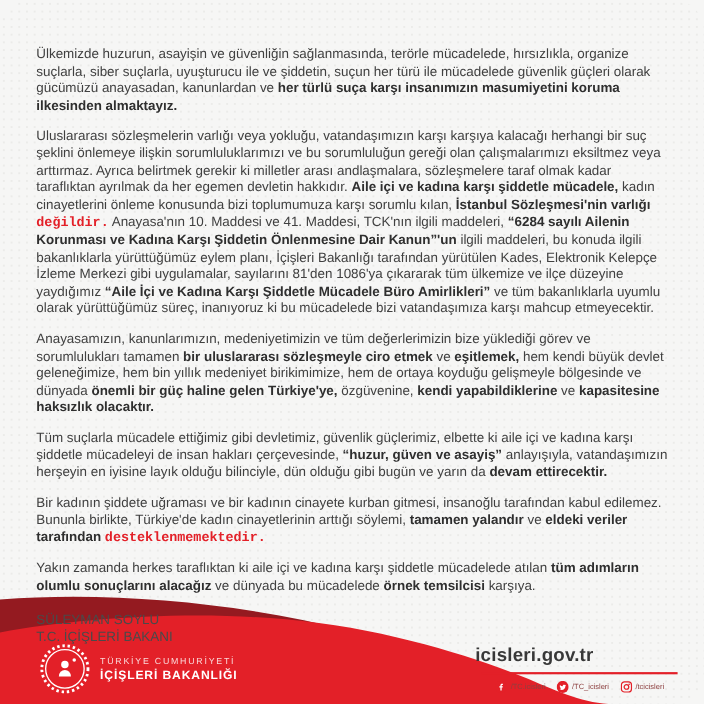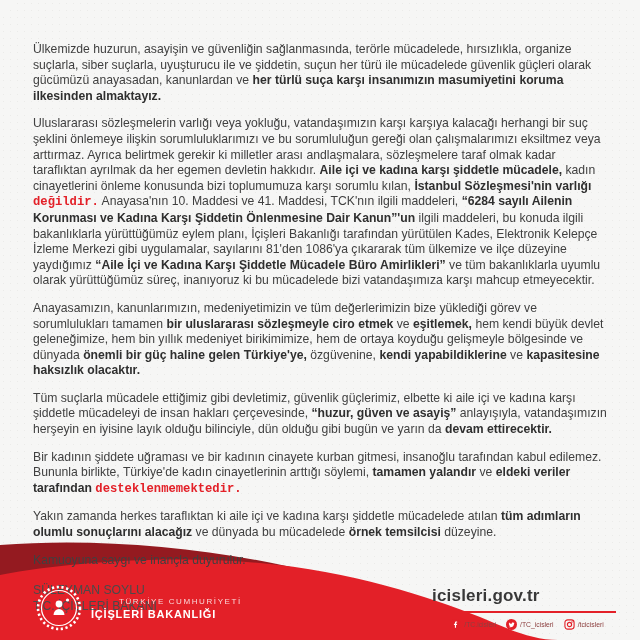--- a/index.html
+++ b/index.html
@@ -30,21 +30,21 @@
   .footer-waves{position:absolute;left:0;bottom:0;width:640px;height:100px;z-index:1;}
   
   .footer-left{
     position:absolute;left:36px;bottom:8px;height:48px;z-index:3;
     display:flex;align-items:center;gap:9px;
   }
   .emblem{width:46px;height:46px;flex:0 0 auto;}
   .ministry{color:#fff;}
   .ministry .line1{
     font-size:8px;letter-spacing:1.6px;color:rgba(255,255,255,.82);
-    margin-bottom:2px;white-space:nowrap;margin-left:28px;
+    margin-bottom:2px;white-space:nowrap;
   }
   .ministry .line2{
     font-size:11px;font-weight:bold;letter-spacing:.8px;white-space:nowrap;
   }
   .footer-right{
     position:absolute;right:18px;bottom:10px;width:190px;z-index:3;
   }
   .website{
     font-size:17px;font-weight:bold;color:#383838;letter-spacing:.2px;
     padding-bottom:5px;
@@ -60,22 +60,21 @@
 
 <div class="page">
 
   <div class="content">
     <div id="paragraphs">
         <p><span>Ülkemizde huzurun, asayişin ve güvenliğin sağlanmasında, terörle mücadelede, hırsızlıkla, organize suçlarla, siber suçlarla, uyuşturucu ile ve şiddetin, suçun her türü ile mücadelede güvenlik güçleri olarak gücümüzü anayasadan, kanunlardan ve </span><span class="b">her türlü suça karşı insanımızın masumiyetini koruma ilkesinden almaktayız.</span></p>
         <p><span>Uluslararası sözleşmelerin varlığı veya yokluğu, vatandaşımızın karşı karşıya kalacağı herhangi bir suç şeklini önlemeye ilişkin sorumluluklarımızı ve bu sorumluluğun gereği olan çalışmalarımızı eksiltmez veya arttırmaz. Ayrıca belirtmek gerekir ki milletler arası andlaşmalara, sözleşmelere taraf olmak kadar taraflıktan ayrılmak da her egemen devletin hakkıdır. </span><span class="b">Aile içi ve kadına karşı şiddetle mücadele,</span><span> kadın cinayetlerini önleme konusunda bizi toplumumuza karşı sorumlu kılan, </span><span class="b">İstanbul Sözleşmesi'nin varlığı </span><span class="rb">değildir.</span><span> Anayasa'nın 10. Maddesi ve 41. Maddesi, TCK'nın ilgili maddeleri, </span><span class="b">“6284 sayılı Ailenin Korunması ve Kadına Karşı Şiddetin Önlenmesine Dair Kanun”'un</span><span> ilgili maddeleri, bu konuda ilgili bakanlıklarla yürüttüğümüz eylem planı, İçişleri Bakanlığı tarafından yürütülen Kades, Elektronik Kelepçe İzleme Merkezi gibi uygulamalar, sayılarını 81'den 1086'ya çıkararak tüm ülkemize ve ilçe düzeyine yaydığımız  </span><span class="b">“Aile İçi ve Kadına Karşı Şiddetle Mücadele Büro Amirlikleri”</span><span> ve tüm bakanlıklarla uyumlu olarak yürüttüğümüz süreç, inanıyoruz ki bu mücadelede bizi vatandaşımıza karşı mahcup etmeyecektir.</span></p>
         <p><span>Anayasamızın, kanunlarımızın, medeniyetimizin ve tüm değerlerimizin bize yüklediği görev ve sorumlulukları tamamen </span><span class="b">bir uluslararası sözleşmeyle ciro etmek</span><span> ve </span><span class="b">eşitlemek,</span><span> hem kendi büyük devlet geleneğimize, hem bin yıllık medeniyet birikimimize, hem de ortaya koyduğu gelişmeyle bölgesinde ve dünyada </span><span class="b">önemli bir güç haline gelen Türkiye'ye,</span><span> özgüvenine, </span><span class="b">kendi yapabildiklerine</span><span> ve </span><span class="b">kapasitesine haksızlık olacaktır.</span></p>
         <p><span>Tüm suçlarla mücadele ettiğimiz gibi devletimiz, güvenlik güçlerimiz, elbette ki aile içi ve kadına karşı şiddetle mücadeleyi de insan hakları çerçevesinde, </span><span class="b">“huzur, güven ve asayiş”</span><span> anlayışıyla, vatandaşımızın herşeyin en iyisine layık olduğu bilinciyle, dün olduğu gibi bugün ve yarın da </span><span class="b">devam ettirecektir.</span></p>
         <p><span>Bir kadının şiddete uğraması ve bir kadının cinayete kurban gitmesi, insanoğlu tarafından kabul edilemez. Bununla birlikte, Türkiye'de kadın cinayetlerinin arttığı söylemi, </span><span class="b">tamamen yalandır</span><span> ve </span><span class="b">eldeki veriler tarafından </span><span class="rb">desteklenmemektedir.</span></p>
-        <p><span>Yakın zamanda herkes taraflıktan ki aile içi ve kadına karşı şiddetle mücadelede atılan </span><span class="b">tüm adımların olumlu sonuçlarını alacağız</span><span> ve dünyada bu mücadelede </span><span class="b">örnek temsilcisi</span><span> düzeyine.</span></p>
-        <p><span>Kamuoyuna saygı ve inançla duyurulur.</span></p>
+        <p><span>Yakın zamanda herkes taraflıktan ki aile içi ve kadına karşı şiddetle mücadelede atılan </span><span class="b">tüm adımların olumlu sonuçlarını alacağız</span><span> ve dünyada bu mücadelede </span><span class="b">örnek temsilcisi</span><span> karşıya.</span></p>
       </div>
     <div class="signature">
       <div>SÜLEYMAN SOYLU</div>
       <div>T.C. İÇİŞLERİ BAKANI</div>
     </div>
   </div>
 
   <svg class="footer-waves" viewBox="0 0 640 100" preserveAspectRatio="none" aria-hidden="true">
     <path fill="#941a20" d="M0,5 C100,-3 220,8 320,34 C410,57 470,82 520,100 L0,100 Z"></path>
     <path fill="#e32028" d="M0,35 C70,22 170,15 260,23 C350,31 430,57 480,77 C508,89 532,100 558,100 L0,100 Z"></path>

